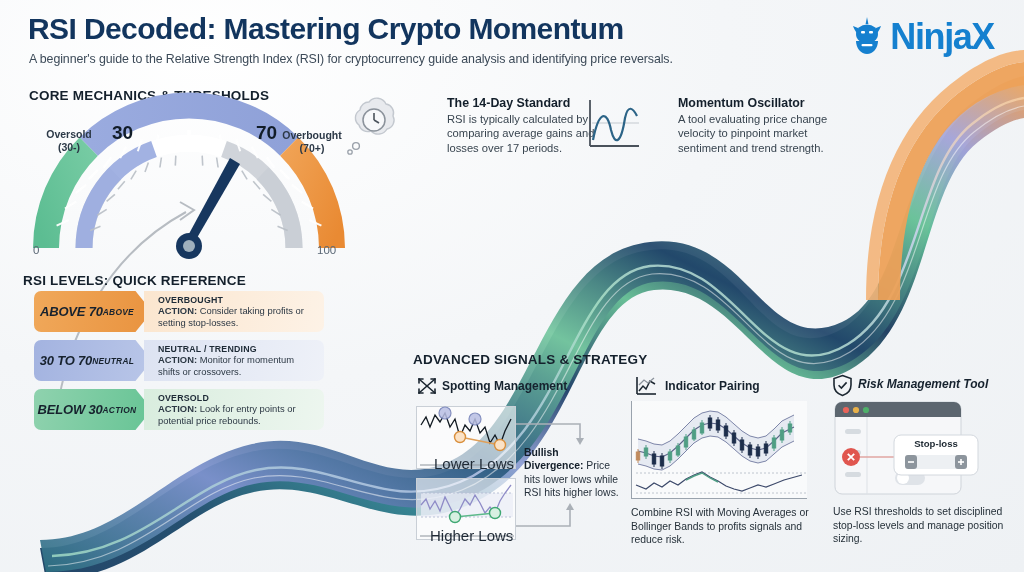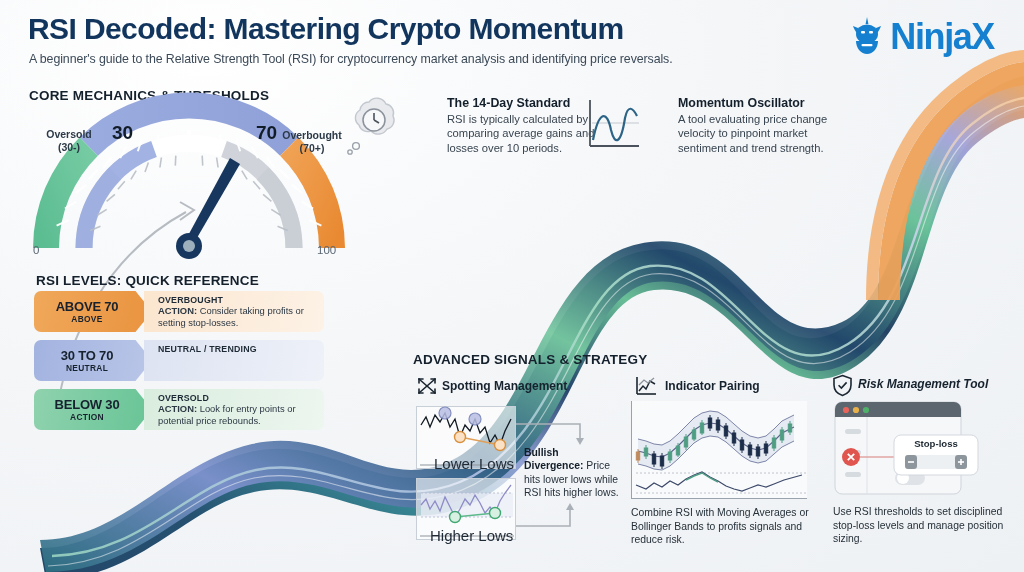--- a/index.html
+++ b/index.html
@@ -20,21 +20,21 @@
   }
   #subtitle{
     position:absolute; left:29px; top:52px;
     font-size:12.4px; color:#3c4a58; letter-spacing:-0.1px;
   }
   #logo{ position:absolute; right:30px; top:14px; display:flex; align-items:center; }
   #logo-text{ font-size:36px; font-weight:bold; color:#1580cf; letter-spacing:-1.4px;}
   
   .sec-head{ font-size:13.5px; font-weight:bold; letter-spacing:0.2px; color:#14202c; }
   #core-head{ position:absolute; left:29px; top:88px; }
-  #levels-head{ position:absolute; left:36px; top:273px; }
+  #levels-head{ position:absolute; left:23px; top:273px; }
   #adv-head{ position:absolute; left:413px; top:352px; }
   
   #gauge{ position:absolute; left:24px; top:108px; width:330px; height:152px; }
   .g-lab{ position:absolute; font-size:10.5px; font-weight:bold; color:#2c3947; line-height:1.25; }
   #lab-oversold{ left:10px; top:20px; width:70px; text-align:center;}
   #lab-overbought{ left:248px; top:21px; width:80px; text-align:center;}
   .g-num{ position:absolute; font-size:19px; font-weight:bold; color:#111c28; }
   #num30{ left:88px; top:14px; }
   #num70{ left:232px; top:14px; }
   .g-end{ position:absolute; font-size:11.5px; color:#5a6775; }
@@ -46,24 +46,25 @@
   .info .txt{ font-size:11.2px; color:#38444f; line-height:1.28; }
   #info1{ left:414px; top:96px; width:152px; }
   #info2{ left:645px; top:96px; width:160px; }
   #clock-ic{ position:absolute; left:340px; top:96px; width:66px; height:62px; }
   #osc-ic{ position:absolute; left:585px; top:96px; width:58px; height:58px; }
   
   #levels{ position:absolute; left:34px; top:291px; width:290px; }
   .lv{ position:relative; height:41px; margin-bottom:8px; }
   .lv .tag{
     position:absolute; left:0; top:0; width:118px; height:41px;
-    border-radius:7px 0 0 7px; display:flex; flex-direction:column;
+    border-radius:7px 0 0 7px; display:flex; flex-direction:row;
     align-items:center; justify-content:center; color:#17222e;
     clip-path: polygon(0 0, 86% 0, 100% 50%, 86% 100%, 0 100%);
     padding-right:12px;
+    font-style:italic;
   }
   .lv .tag .t1{ font-size:13px; font-weight:bold; letter-spacing:-0.2px;}
   .lv .tag .t2{ font-size:8.4px; font-weight:bold; letter-spacing:0.3px;}
   .lv .body{
     position:absolute; left:110px; top:0; width:180px; height:41px;
     border-radius:0 7px 7px 0; padding:4px 6px 0 14px;
   }
   .lv .body .h{ font-size:8.8px; font-weight:bold; color:#1d2a36; letter-spacing:0.2px;}
   .lv .body .d{ font-size:9.4px; color:#2c3844; line-height:1.24; }
   .lv .body .d b{ font-weight:bold; }
@@ -168,21 +169,21 @@
            L 1024,62 C 1012,63 994,68 968,86 C 906,129 878,204 878,300 Z" fill="#eda159" opacity="0.95"></path>
   <path d="M 878,300 C 878,204 906,129 968,86 C 994,68 1012,63 1024,62
            L 1024,50 C 1008,51 988,57 960,77 C 896,122 866,200 866,300 Z" fill="#f3b478" opacity="0.9"></path>
 
   <path d="M 56,420 C 66,330 112,252 186,212" fill="none" stroke="#b7bcc2" stroke-width="2"></path>
   <path d="M 180,202 L 194,210 L 180,220" fill="none" stroke="#b7bcc2" stroke-width="2"></path>
 </svg>
 
 <div id="header">
   <div id="title">RSI Decoded: Mastering Crypto Momentum</div>
-  <div id="subtitle">A beginner's guide to the Relative Strength Tool (RSI) for cryptocurrency market analysis and identifying price reversals.</div>
+  <div id="subtitle">A beginner's guide to the Relative Strength Index (RSI) for cryptocurrency guide analysis and identifying price reversals.</div>
   <div id="logo">
     <svg width="46" height="46" viewBox="0 0 46 46">
       <g fill="#1580cf">
         <path d="M23 3 L21.6 10 L24.4 10 Z"></path>
         <path d="M9 12 C11 18 14 20 16 21 L14 14 Z"></path>
         <path d="M37 12 C35 18 32 20 30 21 L32 14 Z"></path>
         <ellipse cx="23" cy="20" rx="11" ry="9.5"></ellipse>
         <path d="M12 27 C12 34 17 40 23 40 C29 40 34 34 34 27 Z"></path>
       </g>
       <g fill="#ffffff">
@@ -285,21 +286,21 @@
 <svg id="clock-ic" viewBox="0 0 66 62">
   <path d="M20 14 a9 9 0 0 1 9-8 a10 10 0 0 1 17 2 a9 9 0 0 1 7 12 a9 9 0 0 1 -6 13 a10 10 0 0 1 -16 2 a9 9 0 0 1 -12 -6 a9 9 0 0 1 1 -15 Z" fill="#e8eaee" stroke="#c3c8cf" stroke-width="1.4"></path>
   <circle cx="34" cy="24" r="11" fill="#f7f8fa" stroke="#8b929b" stroke-width="1.5"></circle>
   <line x1="34" y1="24" x2="34" y2="17" stroke="#4a525b" stroke-width="1.6"></line>
   <line x1="34" y1="24" x2="39" y2="27" stroke="#4a525b" stroke-width="1.6"></line>
   <circle cx="16" cy="50" r="3.4" fill="none" stroke="#9aa1aa" stroke-width="1.4"></circle>
   <circle cx="10" cy="56" r="2.2" fill="none" stroke="#9aa1aa" stroke-width="1.3"></circle>
 </svg>
 <div class="info" id="info1">
   <div class="ttl">The 14-Day Standard</div>
-  <div class="txt">RSI is typically calculated by comparing average gains and losses over 10 periods.</div>
+  <div class="txt">RSI is typically calculated by comparing average gains and losses over 17 periods.</div>
 </div>
 
 <svg id="osc-ic" viewBox="0 0 58 58">
   <line x1="5" y1="4" x2="5" y2="50" stroke="#4a525b" stroke-width="1.8"></line>
   <line x1="5" y1="50" x2="54" y2="50" stroke="#4a525b" stroke-width="1.8"></line>
   <line x1="7" y1="27" x2="54" y2="27" stroke="#c4c9d0" stroke-width="1.2"></line>
   <path d="M8 44 C14 14 22 14 26 34 C30 50 36 48 40 22 C43 8 48 12 52 20" fill="none" stroke="#2c6487" stroke-width="2.2"></path>
 </svg>
 <div class="info" id="info2">
   <div class="ttl">Momentum Oscillator</div>
@@ -320,20 +321,21 @@
     </div>
   </div>
 
   <div class="lv lv2">
     <div class="tag">
       <span class="t1">30 TO 70</span>
       <span class="t2">NEUTRAL</span>
     </div>
     <div class="body">
       <div class="h">NEUTRAL / TRENDING</div>
+      <div class="d"><b>ACTION:</b> <span>Monitor for momentum shifts or crossovers.</span></div>
     </div>
   </div>
 
   <div class="lv lv3">
     <div class="tag">
       <span class="t1">BELOW 30</span>
       <span class="t2">ACTION</span>
     </div>
     <div class="body">
       <div class="h">OVERSOLD</div>

